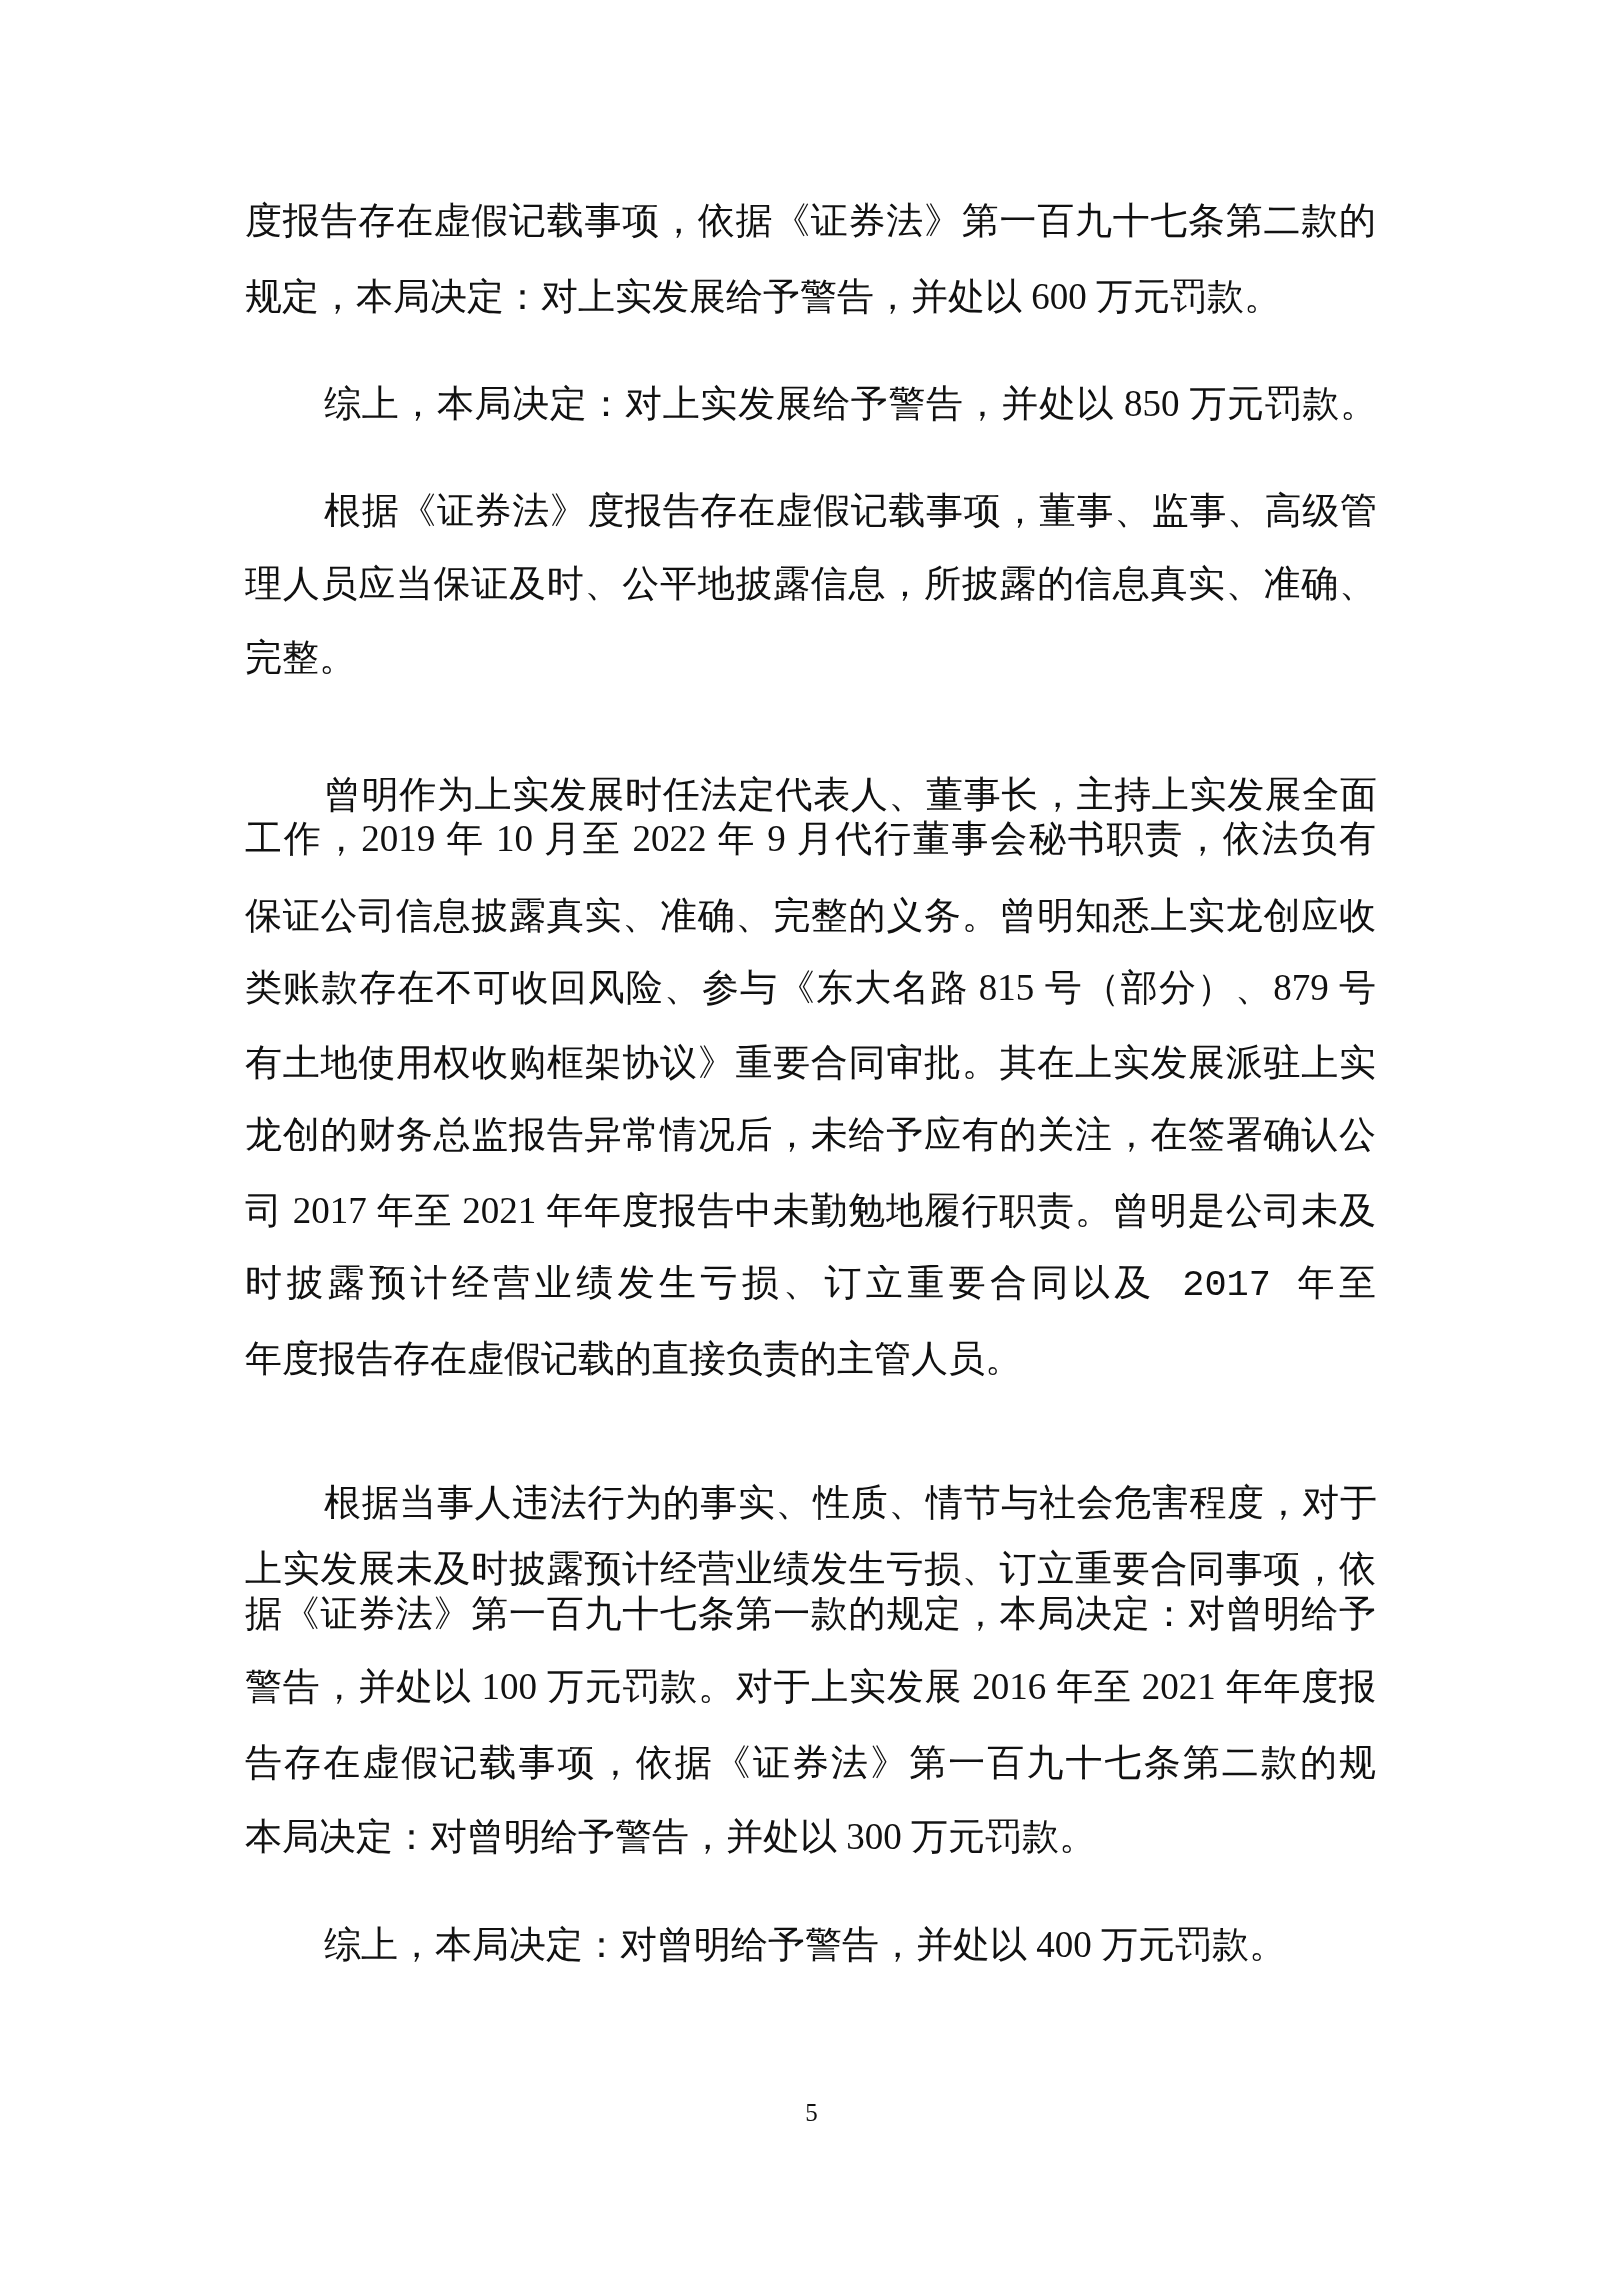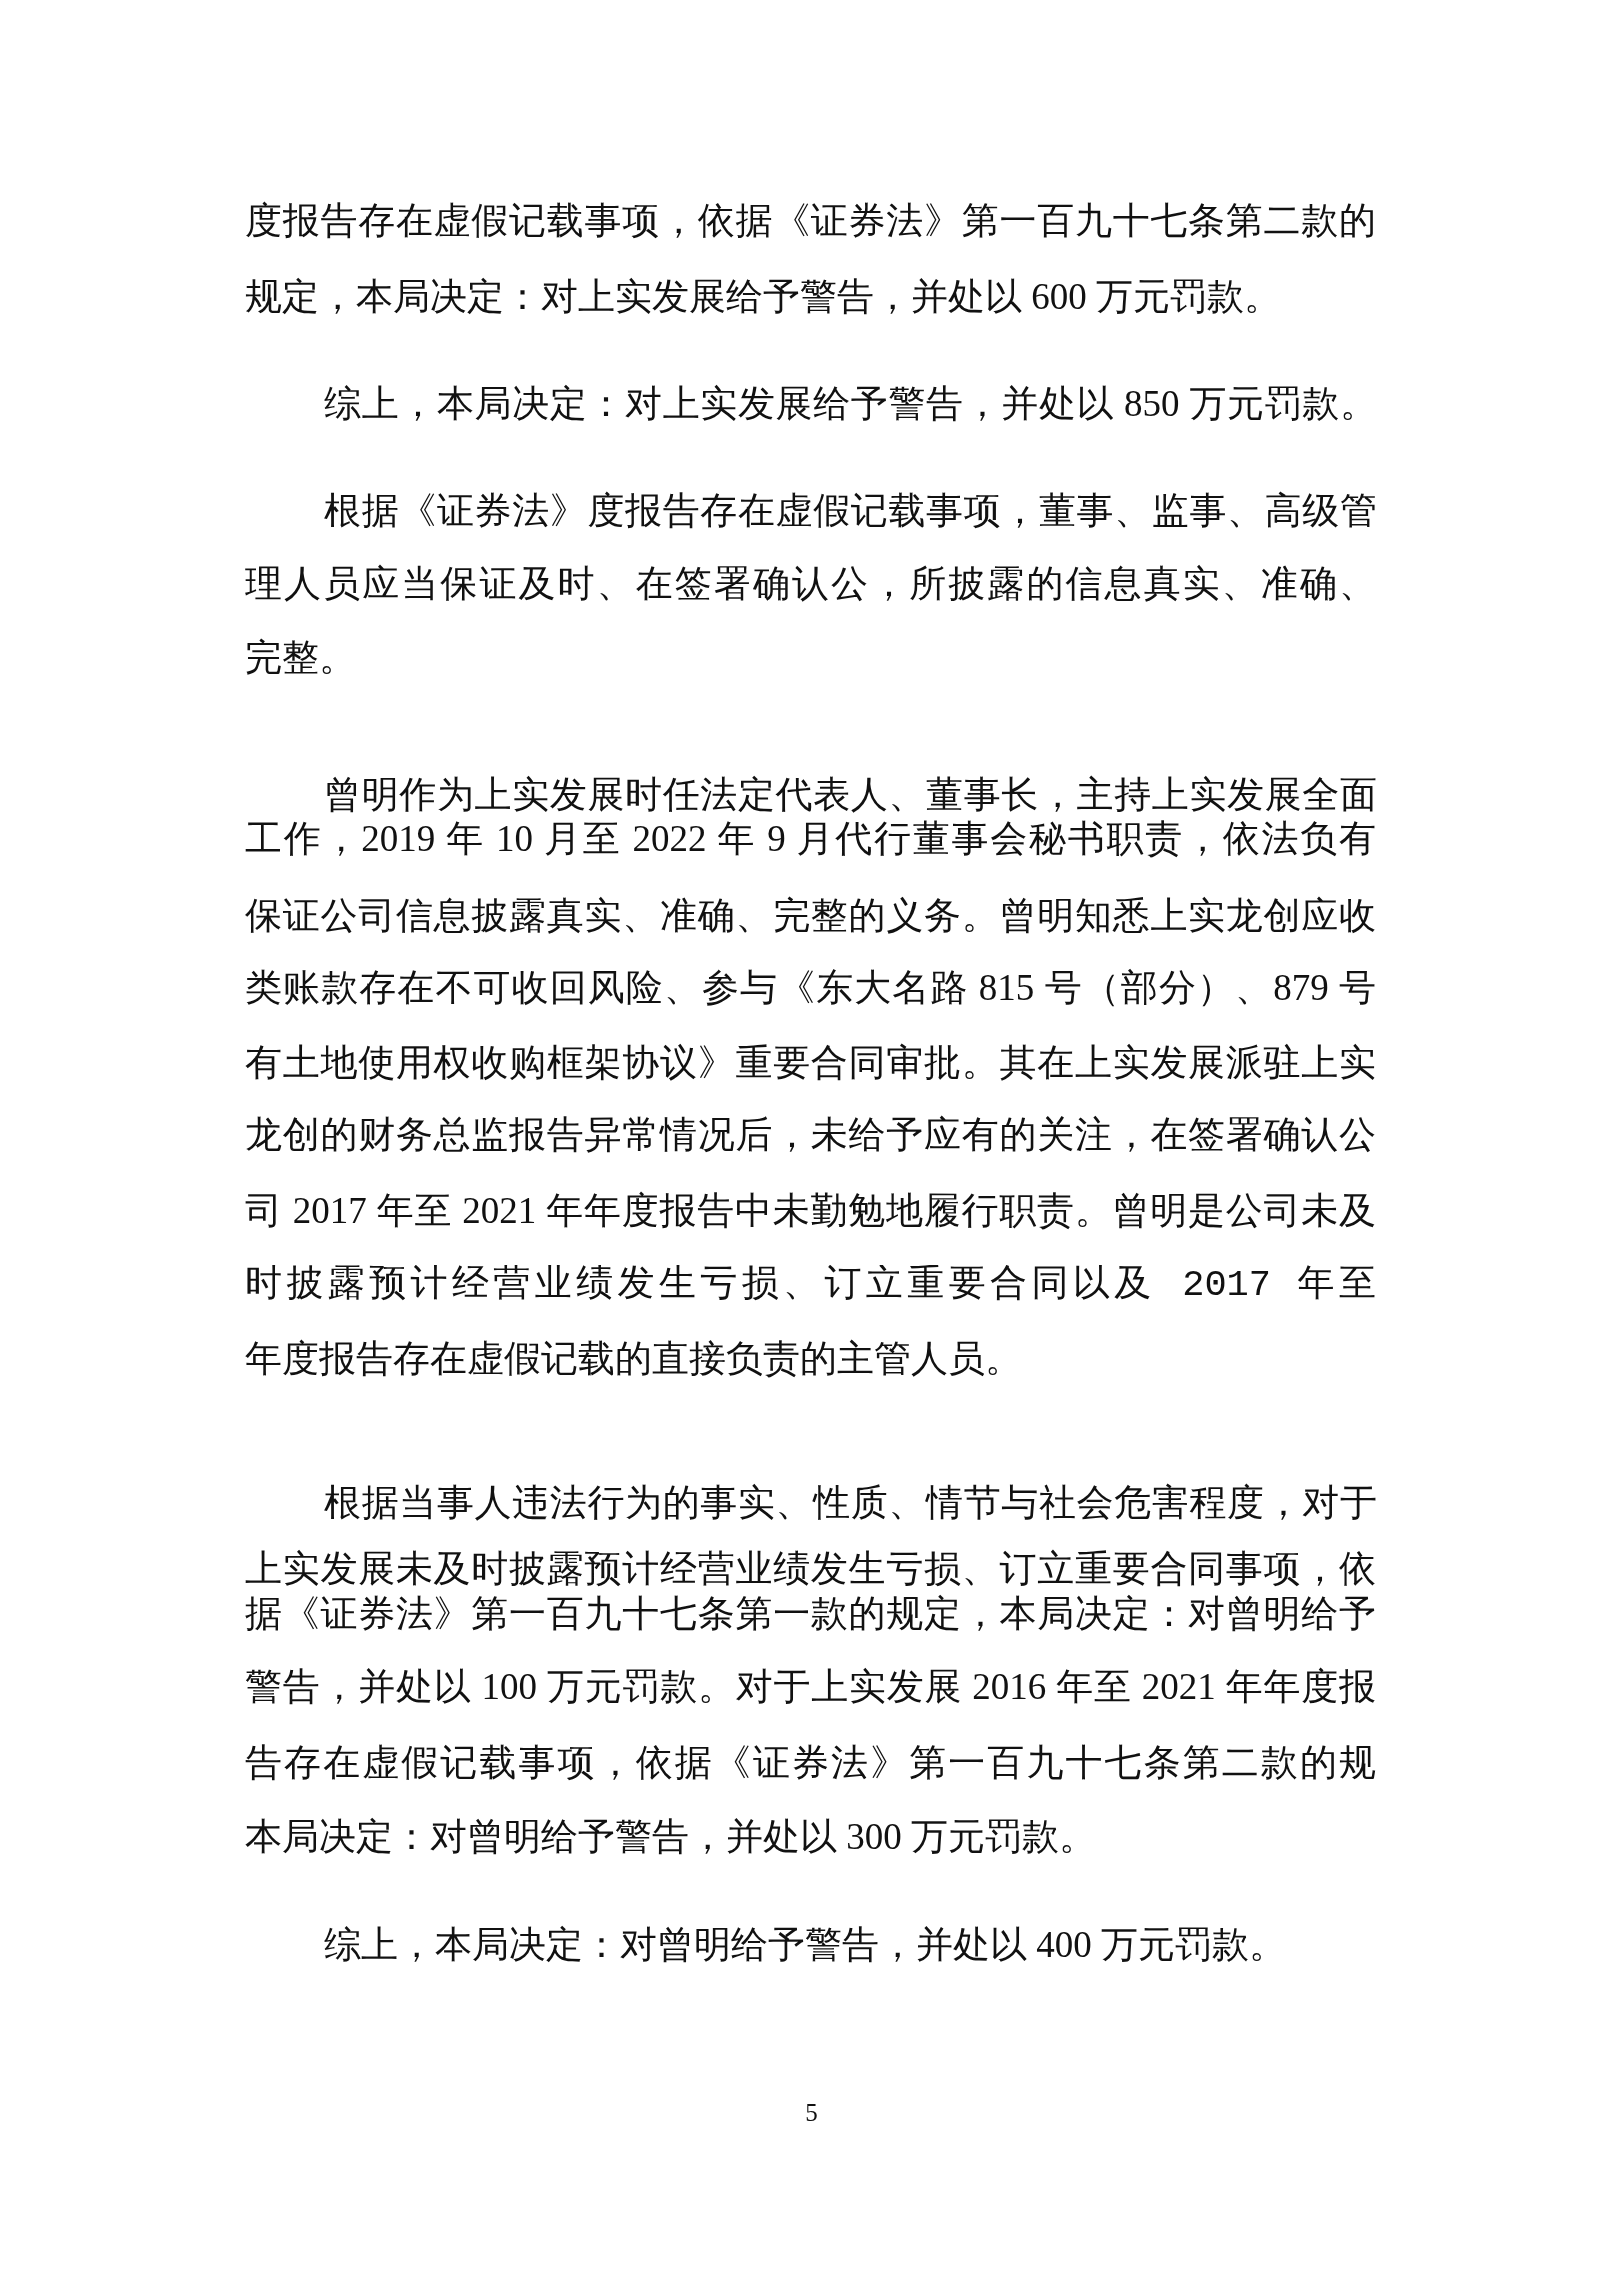--- a/index.html
+++ b/index.html
@@ -38,21 +38,21 @@
 </style>
 </head>
 <body>
 
 <div class="page">
   <div id="lines">
       <div class="line full" style="top: 200px;">度报告存在虚假记载事项，依据《证券法》第一百九十七条第二款的</div>
       <div class="line" style="top: 276px;">规定，本局决定：对上实发展给予警告，并处以 600  万元罚款。</div>
       <div class="line full indent" style="top: 383px;">综上，本局决定：对上实发展给予警告，并处以 850 万元罚款。</div>
       <div class="line full indent" style="top: 490px;">根据《证券法》度报告存在虚假记载事项，董事、监事、高级管</div>
-      <div class="line full" style="top: 563px;">理人员应当保证及时、在签署确认公，所披露的信息真实、准确、</div>
+      <div class="line full" style="top: 563px;">理人员应当保证及时、公平地披露信息，所披露的信息真实、准确、</div>
       <div class="line" style="top: 637px;">完整。</div>
       <div class="line full indent" style="top: 743px; margin-top: 31px;">曾明作为上实发展时任法定代表人、董事长，主持上实发展全面</div>
       <div class="line full" style="top: 818px;">工作，2019 年 10 月至 2022 年 9 月代行董事会秘书职责，依法负有</div>
       <div class="line full" style="top: 895px;">保证公司信息披露真实、准确、完整的义务。曾明知悉上实龙创应收</div>
       <div class="line full" style="top: 967px;">类账款存在不可收回风险、参与《东大名路 815 号（部分）、879 号国</div>
       <div class="line full" style="top: 1042px;">有土地使用权收购框架协议》重要合同审批。其在上实发展派驻上实</div>
       <div class="line full" style="top: 1114px;">龙创的财务总监报告异常情况后，未给予应有的关注，在签署确认公</div>
       <div class="line full" style="top: 1190px;">司 2017 年至 2021 年年度报告中未勤勉地履行职责。曾明是公司未及</div>
       <div class="line full" style="top: 1265px; font-family: Liberation Mono, monospace;">时披露预计经营业绩发生亏损、订立重要合同以及 2017 年至 2021 年</div>
       <div class="line" style="top: 1338px;">年度报告存在虚假记载的直接负责的主管人员。</div>

